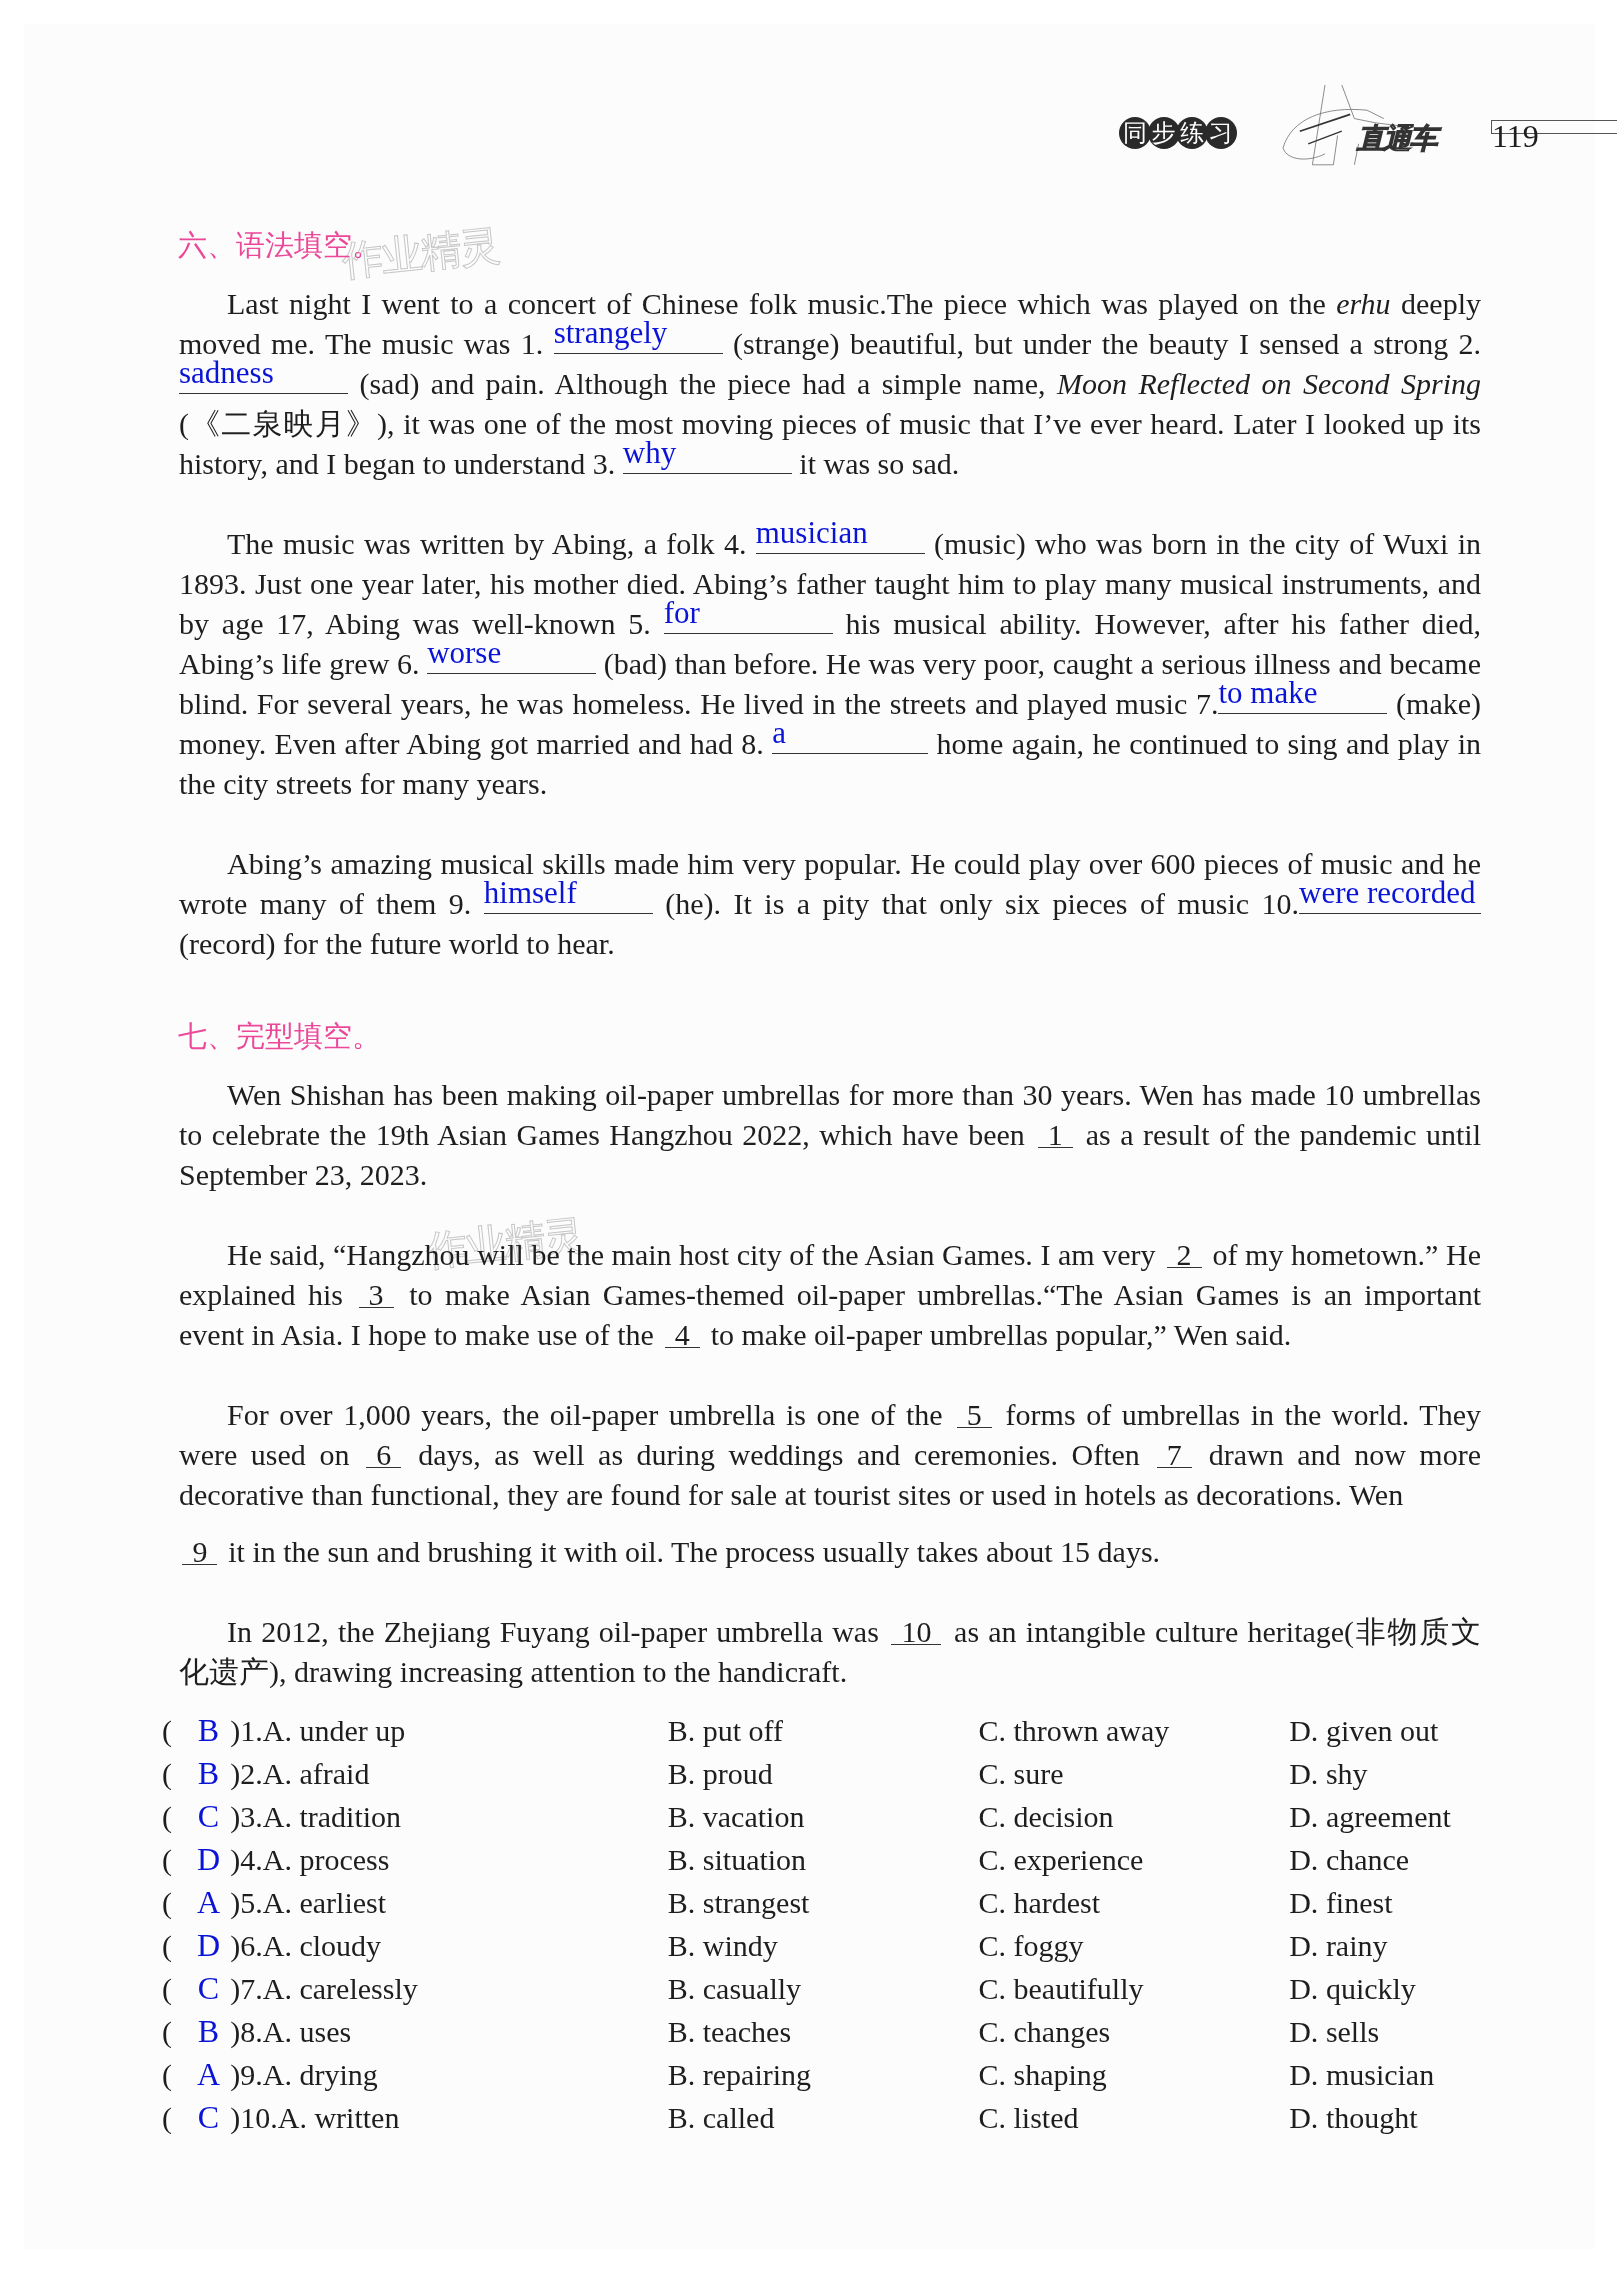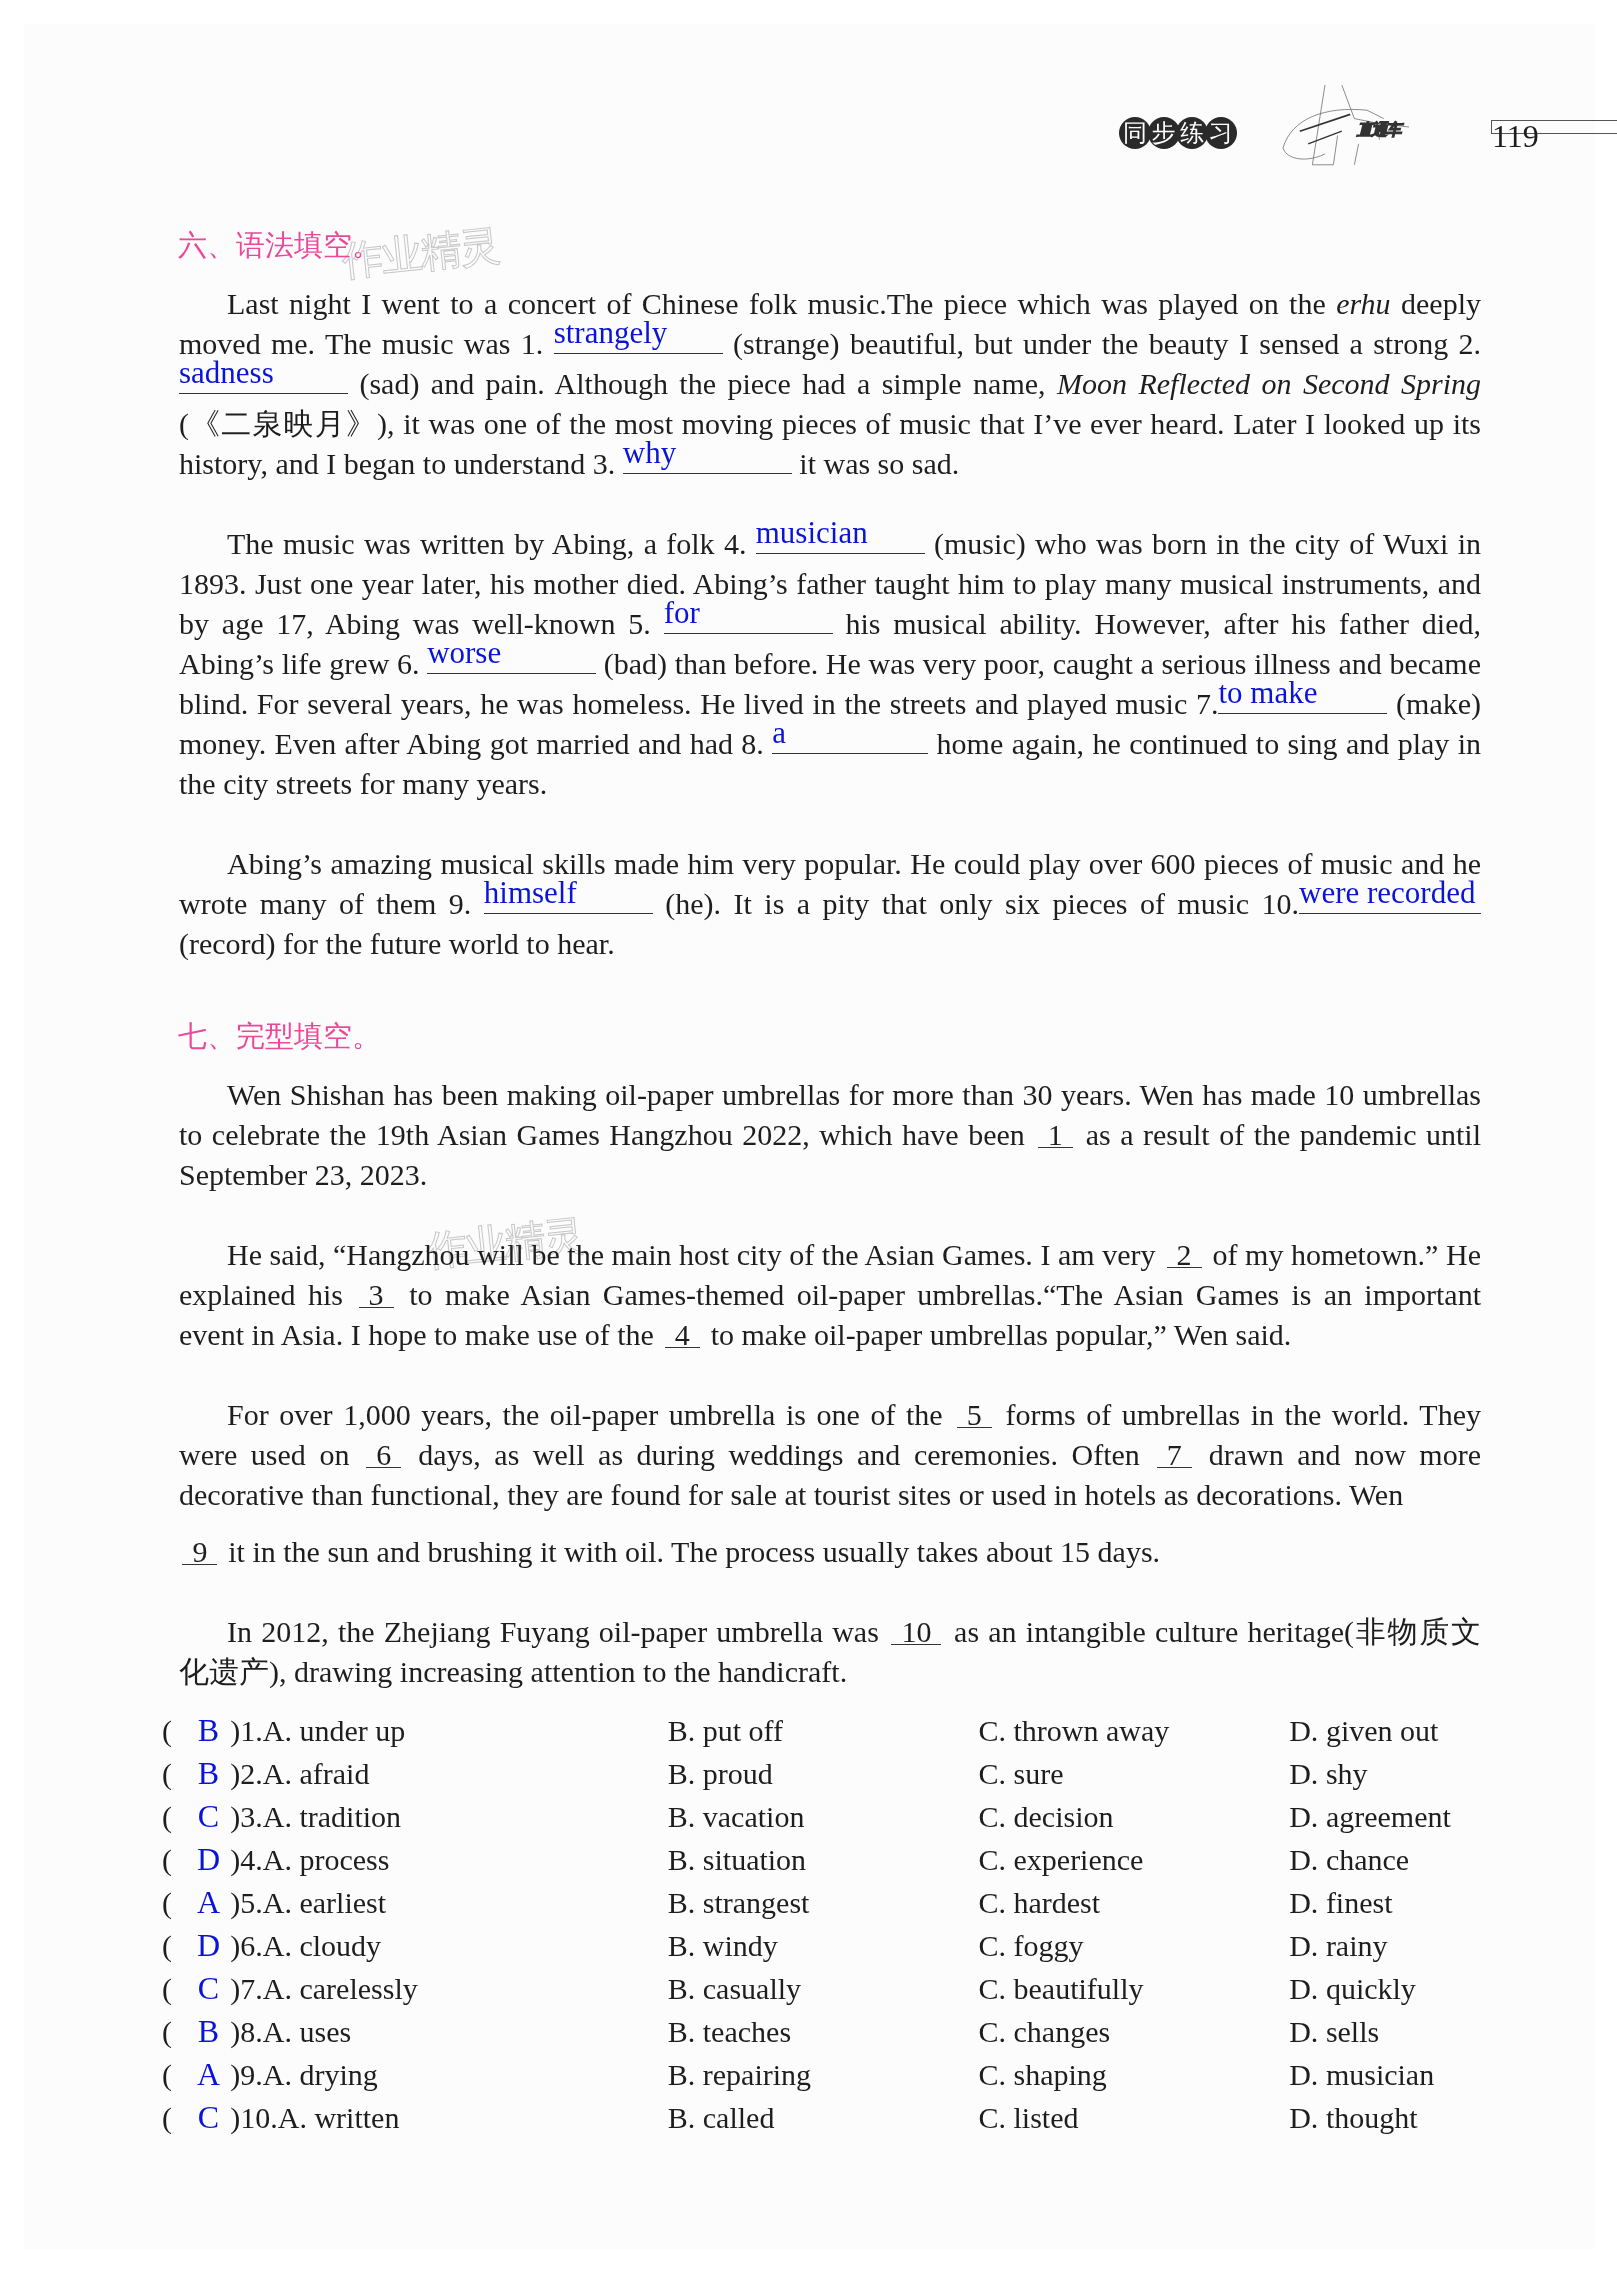--- a/index.html
+++ b/index.html
@@ -14,21 +14,21 @@
   
   .header { position: absolute; top: 110px; left: 1119px; height: 63px; width: 498px; }
   .badge { position: absolute; left: 0; top: 6.8px; display: flex; }
   .badge span {
     width: 32px; height: 32px; border-radius: 50%; background: #2a2a2a; color: #fff;
     font-size: 24px; line-height: 32px; text-align: center; margin-right: -3.4px;
     font-family: "DejaVu Sans", sans-serif;
   }
   .train { position: absolute; left: 155px; top: -25px; width: 144px; height: 84px; }
   .zhitong {
-    position: absolute; left: 238px; top: 10px; font-size: 16px; font-style: italic;
+    position: absolute; left: 238px; top: 10px; font-size: 28px; font-style: italic;
     font-weight: bold; color: #fff; -webkit-text-stroke: 1px #333; letter-spacing: -1.7px;
     font-family: "DejaVu Sans", sans-serif;
   }
   .pagebox {
     position: absolute; left: 372px; top: 10px; width: 127px; height: 14px;
     border-top: 1.7px solid #555; border-bottom: 1.7px solid #555; border-left: 1.7px solid #555;
     font-size: 32px; line-height: 30px; box-sizing: border-box;
   }
 
   

